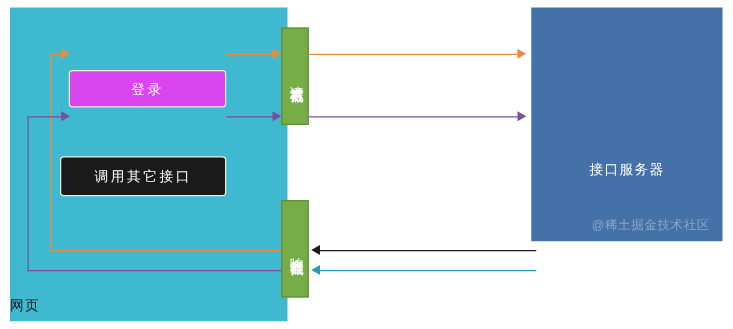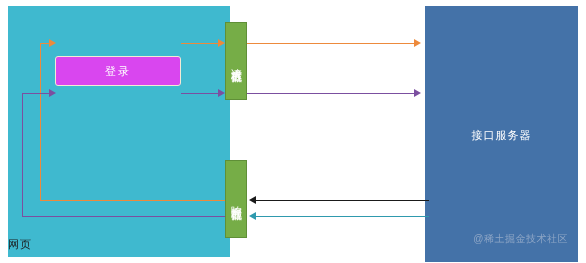--- a/index.html
+++ b/index.html
@@ -31,21 +31,21 @@
     left: 263px;
     top: 6px;
     width: 162px;
     height: 251px;
     background: #ffffff;
   }
   #server-panel {
     left: 425px;
     top: 6px;
     width: 153px;
-    height: 256px;
+    height: 187px;
     background: #4472a8;
   }
   .panel-label {
     position: absolute;
     color: #ffffff;
     font-size: 11px;
     letter-spacing: 1px;
     white-space: nowrap;
   }
   #webpage-label {
@@ -165,21 +165,21 @@
   .c-purple { border-color: #7b4fa0; }
   .c-dark   { border-color: #1a1a1a; }
   .c-teal   { border-color: #2f9aae; }
   .fill-orange { border-left-color: #ed8a3c; border-right-color: #ed8a3c; }
   .fill-purple { border-left-color: #7b4fa0; border-right-color: #7b4fa0; }
   .fill-dark   { border-left-color: #1a1a1a; border-right-color: #1a1a1a; }
   
   #watermark {
     position: absolute;
     right: 10px;
-    bottom: 16px;
+    bottom: 6px;
     color: #8ea6c6;
     font-size: 10px;
     letter-spacing: 0.5px;
     white-space: nowrap;
   }
 </style>
 </head>
 <body>
 
 <div id="canvas">
@@ -219,20 +219,23 @@
 
   <div class="line h-line c-dark" style="left:255px; top:200px; width:174px;"></div>
   <div class="arrow-left fill-dark" style="left:249px; top:196px;"></div>
 
   <div class="line h-line c-teal" style="left:255px; top:216px; width:174px;"></div>
   <div class="arrow-left" style="left:249px; top:212px; border-right-color:#2f9aae;"></div>
 
   <div class="action-box" id="box-login">
     <span>登录</span>
   </div>
+  <div class="action-box" id="box-other">
+    <span>调用其它接口</span>
+  </div>
 
   <div class="interceptor" id="interceptor-request">
     <span>请求拦截器</span>
   </div>
   <div class="interceptor" id="interceptor-response">
     <span>响应拦截器</span>
   </div>
 
 </div>
 

